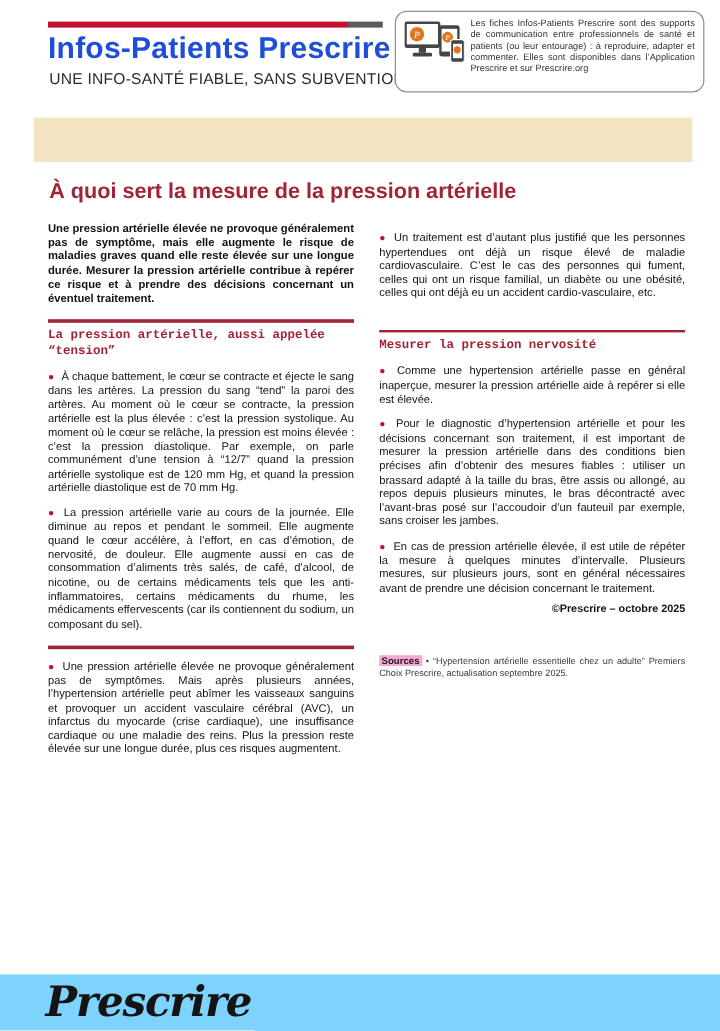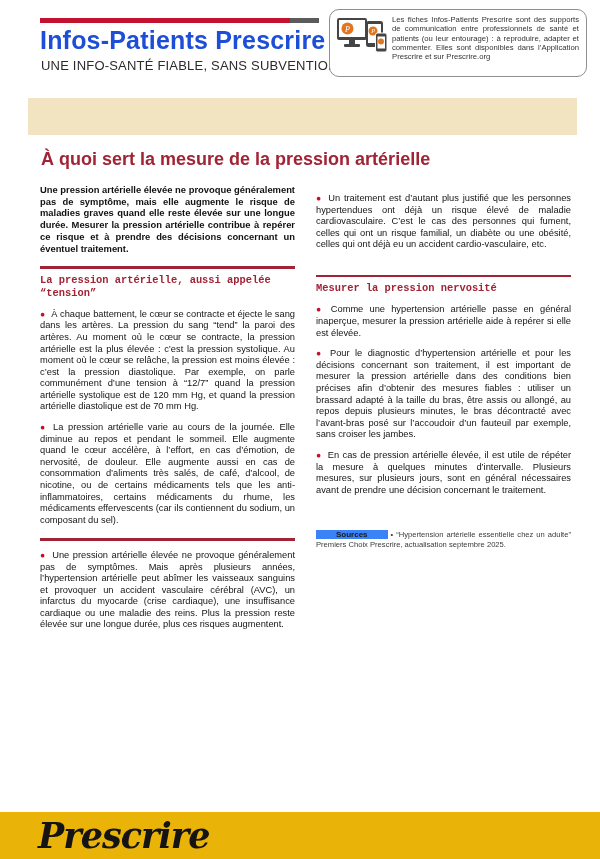--- a/index.html
+++ b/index.html
@@ -36,23 +36,23 @@
   .section-block { margin-top:12px; }
   .mt-lg { margin-top:24px; }
   .section-rule { height:2.5px; background:#a12336; }
   .section-heading {
     margin:5px 0 0 0; font-size:10.4px; line-height:13px; font-weight:700; color:#a12336;font-family:Liberation Mono, monospace;
   }
   .para { margin:9px 0 0 0; font-size:9.3px; line-height:11.6px; text-align:justify; color:#141414; }
   .bullet { color:#c3122f; font-size:8.5px; margin-right:6px; }
   .copyright { margin:6px 0 0 0; font-size:9px; font-weight:700; text-align:right; color:#141414; }
   .sources { margin:34px 0 0 0; font-size:7.6px; line-height:9.4px; color:#3a3a3a; text-align:justify; }
-  .sources-label { background:#3b82f6; font-weight:700; font-size:8px; padding:0 20px; color:#1a1a1a; }
+  .sources-label { background:#f9a8d4; font-weight:700; font-size:8px; padding:0 2px; color:#1a1a1a; }
   
-  .footer { position:absolute; left:0; bottom:0; width:600px; height:47px; background:#eab308; }
+  .footer { position:absolute; left:0; bottom:0; width:600px; height:47px; background:#7dd3fc; }
   .logo {
     position:absolute; left:38px; top:3px; font-family:"DejaVu Serif","Liberation Serif",serif;
     font-style:italic; font-weight:700; font-size:35px; color:#141414; letter-spacing:-1px;
   }
 </style>
 </head>
 <body>
 
 <div class="page">
 
@@ -106,20 +106,21 @@
       <p class="para"><span class="bullet">●</span><span>Un traitement est d’autant plus justifié que les personnes hypertendues ont déjà un risque élevé de maladie cardiovasculaire. C’est le cas des personnes qui fument, celles qui ont un risque familial, un diabète ou une obésité, celles qui ont déjà eu un accident cardio-vasculaire, etc.</span></p>
 
       <div class="section-block mt-lg">
         <div class="section-rule"></div>
         <h2 class="section-heading">Mesurer la pression nervosité</h2>
         <p class="para"><span class="bullet">●</span><span>Comme une hypertension artérielle passe en général inaperçue, mesurer la pression artérielle aide à repérer si elle est élevée.</span></p>
         <p class="para"><span class="bullet">●</span><span>Pour le diagnostic d’hypertension artérielle et pour les décisions concernant son traitement, il est important de mesurer la pression artérielle dans des conditions bien précises afin d’obtenir des mesures fiables : utiliser un brassard adapté à la taille du bras, être assis ou allongé, au repos depuis plusieurs minutes, le bras décontracté avec l’avant-bras posé sur l’accoudoir d’un fauteuil par exemple, sans croiser les jambes.</span></p>
         <p class="para"><span class="bullet">●</span><span>En cas de pression artérielle élevée, il est utile de répéter la mesure à quelques minutes d’intervalle. Plusieurs mesures, sur plusieurs jours, sont en général nécessaires avant de prendre une décision concernant le traitement.</span></p>
       </div>
 
+      <p class="copyright">©Prescrire – octobre 2025</p>
 
       <p class="sources"><span class="sources-label">Sources</span> <span>• “Hypertension artérielle essentielle chez un adulte” Premiers Choix Prescrire, actualisation septembre 2025.</span></p>
     </div>
 
   </div>
 
   <div class="footer">
     <div class="logo">Prescrire</div>
   </div>
 

